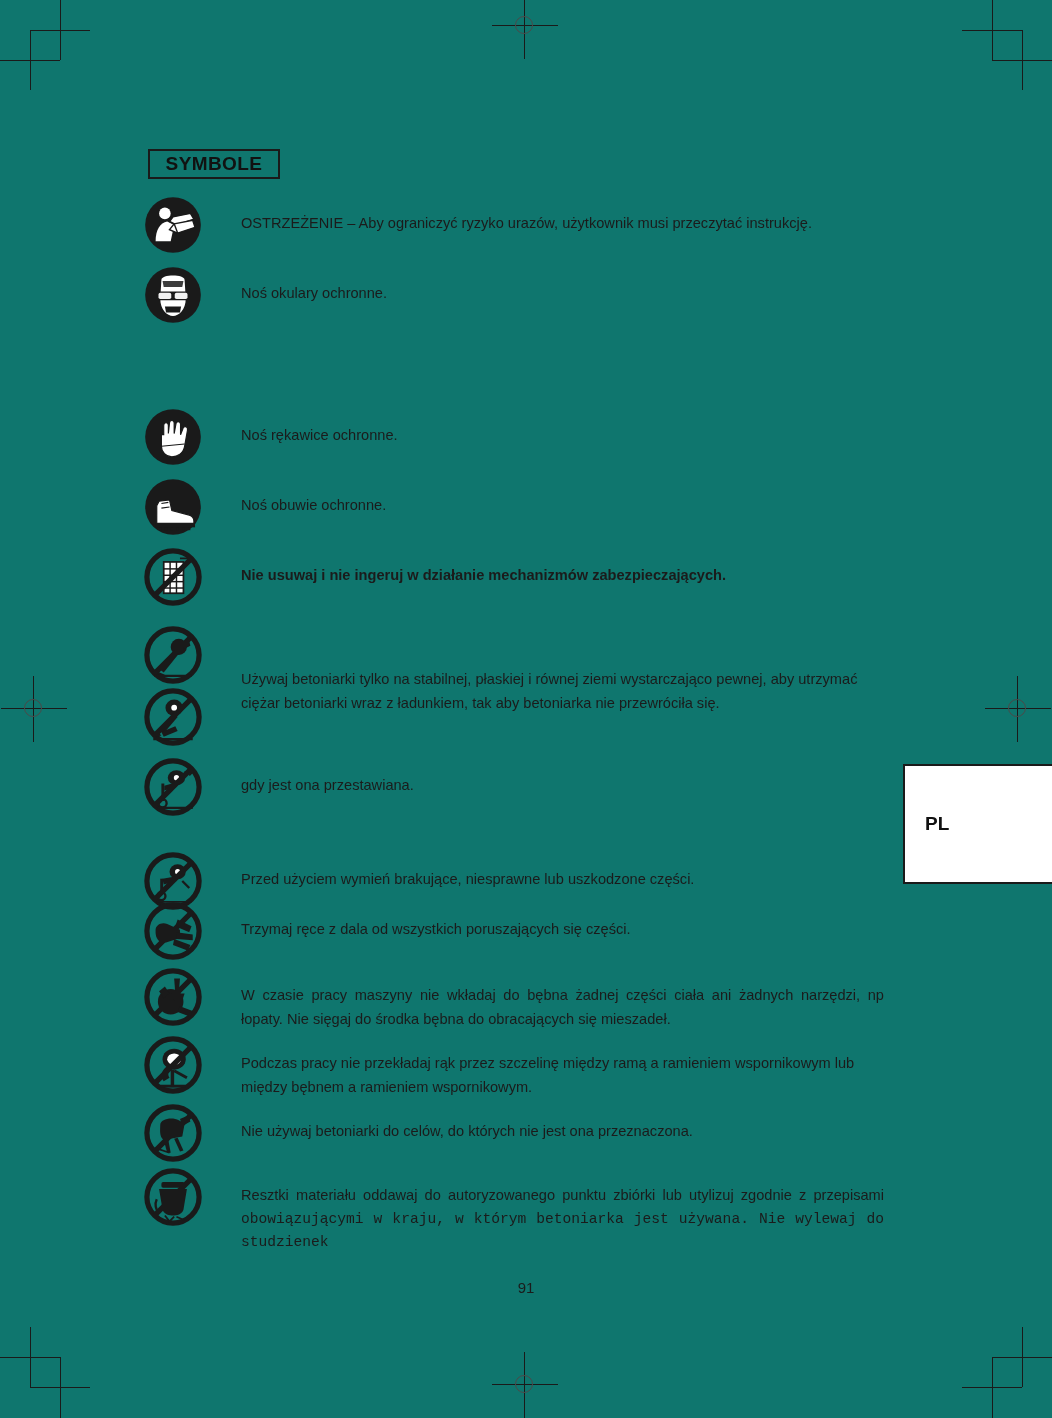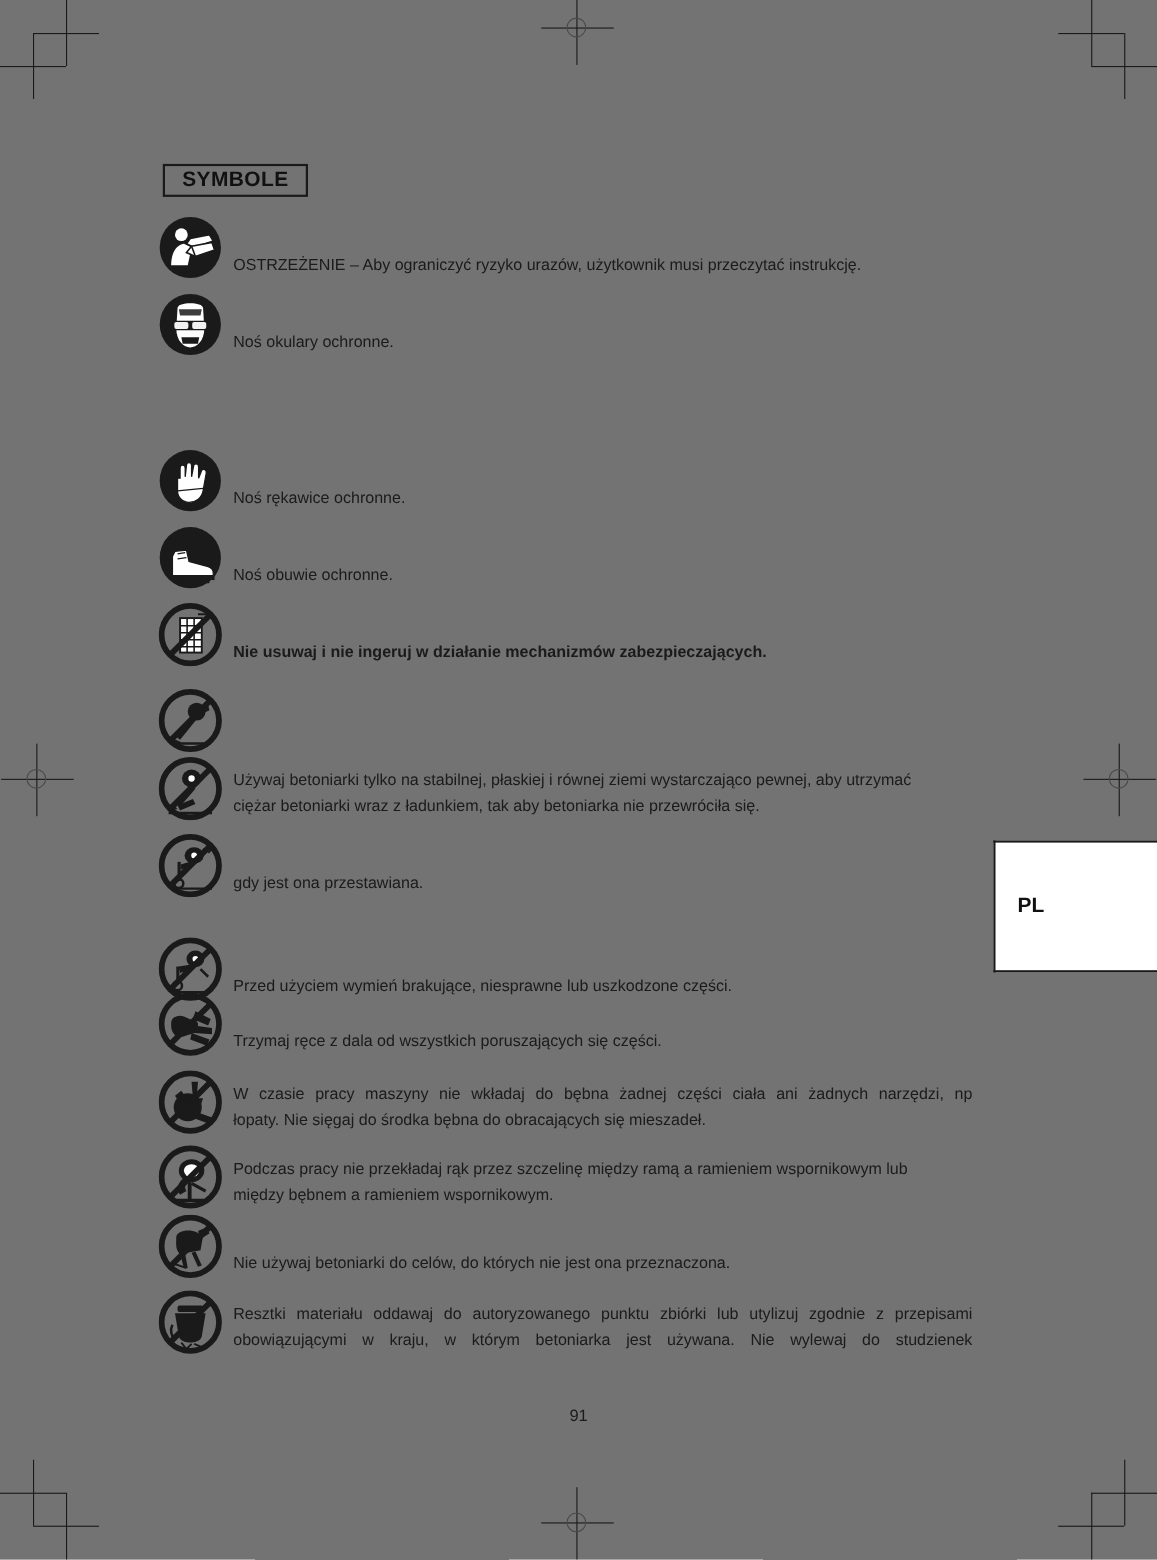--- a/index.html
+++ b/index.html
@@ -5,21 +5,21 @@
 <style>
   html, body {
     margin: 0;
     padding: 0;
     background: #ffffff;
   }
   #page {
     position: relative;
     width: 1052px;
     height: 1418px;
-    background: #737373;
+    background: #0f766e;
     font-family: "Liberation Sans", sans-serif;
     color: #1a1a1a;
     overflow: hidden;
   }
 
   
   .mark { position: absolute; background: #1a1a1a; }
   .mark.h { height: 1px; }
   .mark.v { width: 1px; }
 
@@ -72,21 +72,22 @@
   
   #symbol-list {
     position: absolute;
     left: 144px;
     top: 196px;
     width: 740px;
   }
   .symbol-row {
     position: relative;
     display: flex;
-    align-items: flex-end;
+    align-items: flex-start;
+    gap: 29px;
   }
   .icon-stack {
     width: 66px;
     flex: 0 0 66px;
     display: flex;
     flex-direction: column;
     gap: 4px;
   }
   .sym-icon {
     width: 58px;
@@ -471,21 +472,21 @@
                 <path d="M22 54 C18 62 20 72 26 78" fill="none" stroke="#1a1a1a" stroke-width="4"></path>
                 <path d="M36 82 L44 92 L52 84" fill="none" stroke="#1a1a1a" stroke-width="3"></path>
                 <line x1="56" y1="84" x2="70" y2="90" stroke="#1a1a1a" stroke-width="3"></line>
               </g>
               <line x1="18" y1="82" x2="82" y2="18" stroke="#1a1a1a" stroke-width="9" stroke-linecap="butt"></line>
             </svg>
           </div>
         </div>
         <div class="row-text justified">
           <span style="text-align: justify; text-align-last: justify;">Resztki materiału oddawaj do autoryzowanego punktu zbiórki lub utylizuj zgodnie z przepisami</span>
-          <span style="text-align: justify; text-align-last: justify;">obowiązującymi w kraju, w którym betoniarka jest używana. Nie wylewaj do studzienek</span>
+          <span style="text-align: justify; text-align-last: justify; font-family: Liberation Mono, monospace;">obowiązującymi w kraju, w którym betoniarka jest używana. Nie wylewaj do studzienek</span>
         </div>
       </div>
     </div>
 
   <div id="lang-tab">
     <span class="code">PL</span>
   </div>
 
   <div id="page-number">91</div>
 

